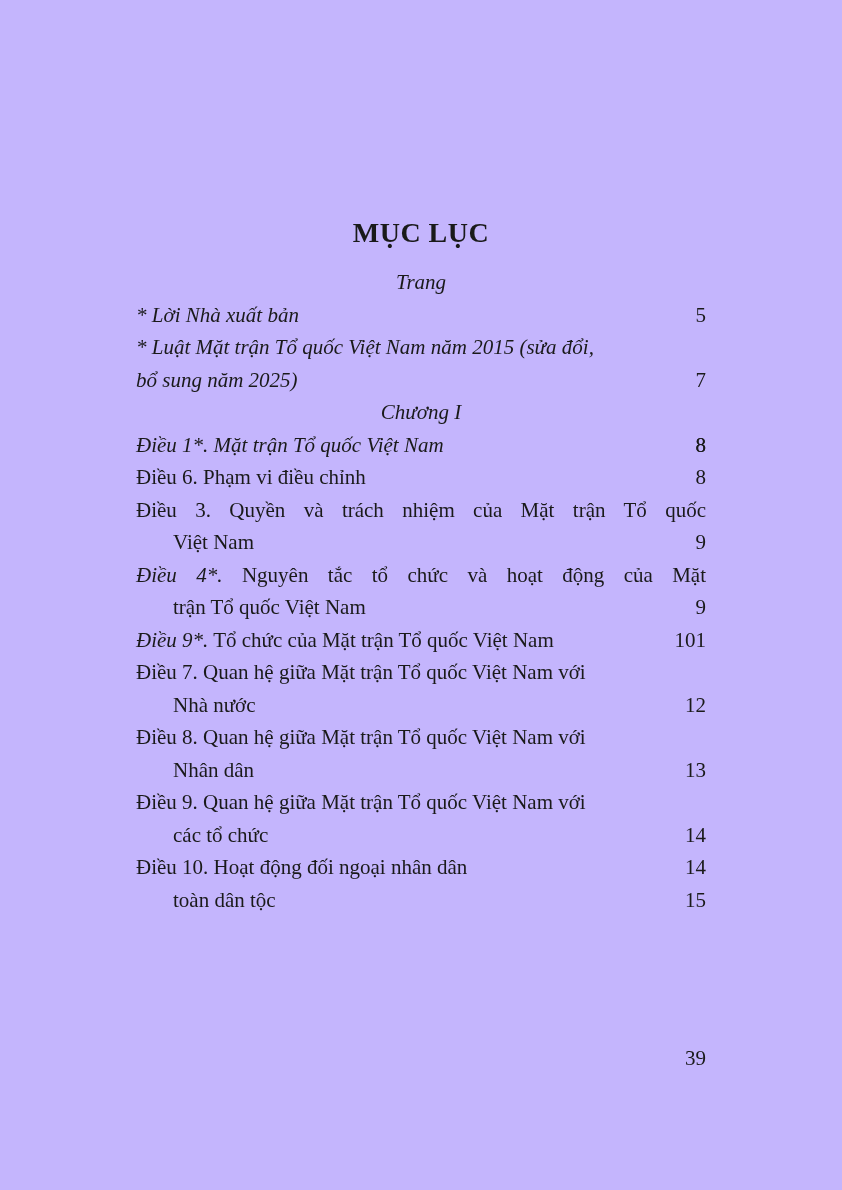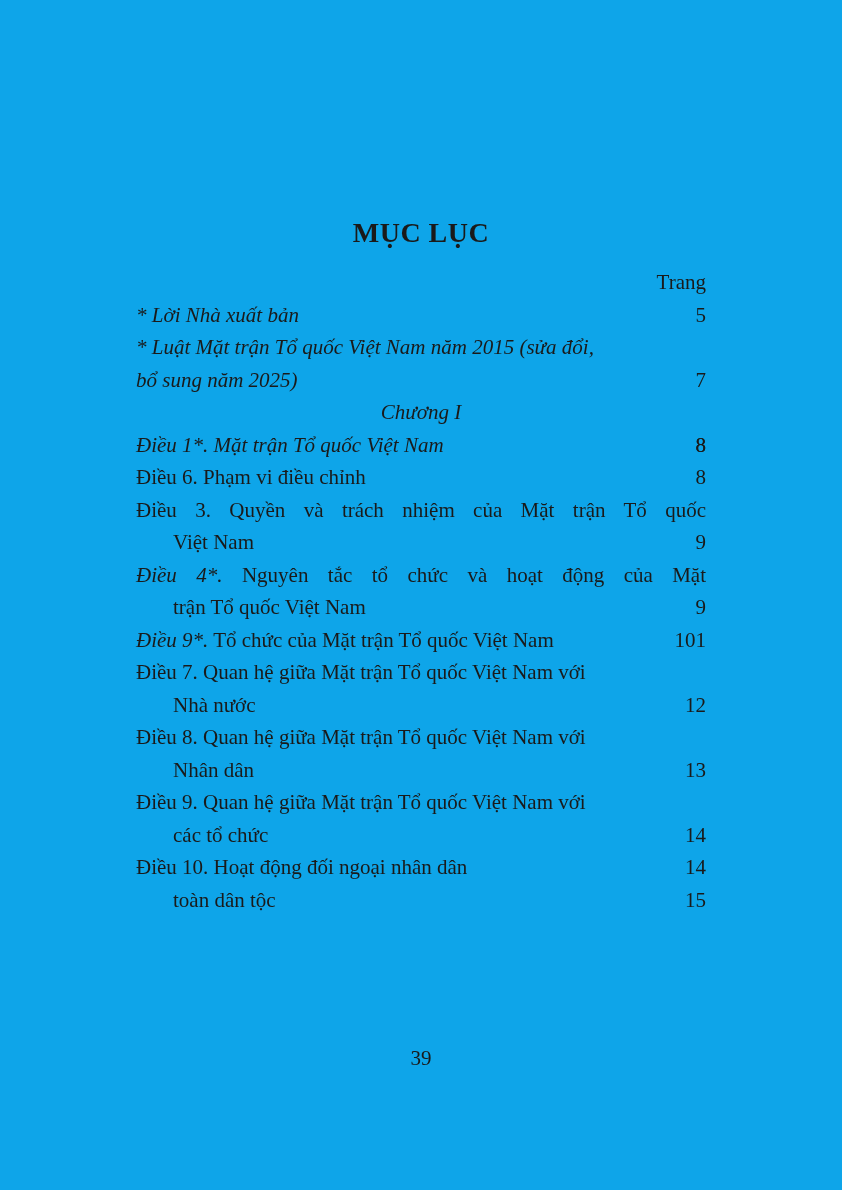--- a/index.html
+++ b/index.html
@@ -4,21 +4,21 @@
 <style>
   html, body {
     margin: 0;
     padding: 0;
     background: #ffffff;
   }
   .page {
     position: relative;
     width: 842px;
     height: 1190px;
-    background: #0ea5e9;
+    background: #c4b5fd;
     font-family: "Liberation Serif", "DejaVu Serif", serif;
     color: #1a1a1a;
     overflow: hidden;
   }
   .content {
     position: absolute;
     left: 136px;
     top: 216px;
     width: 570px;
   }
@@ -38,21 +38,22 @@
   }
   .row .t { flex: 1 1 auto; }
   .row .pg {
     flex: 0 0 auto;
     text-align: right;
     padding-left: 10px;
     font-style: normal;
   }
   .row.trang {
     display: block;
-    text-align: right;
+    text-align: center;
+    font-style: italic;
   }
   .row.italic .t, .it { font-style: italic; }
   .row.center {
     display: block;
     position: relative;
     text-align: center;
   }
   .row.center .pg {
     position: absolute;
     right: 0;
@@ -62,21 +63,21 @@
     display: block;
     text-align: justify;
     text-align-last: justify;
   }
   .row.indent .t { padding-left: 37px; }
   .folio {
     position: absolute;
     left: 136px;
     top: 1046px;
     width: 570px;
-    text-align: center;
+    text-align: right;
     font-size: 21px;
     line-height: 24px;
   }
 </style>
 </head>
 <body>
 
 <div class="page">
   <div class="content">
 

